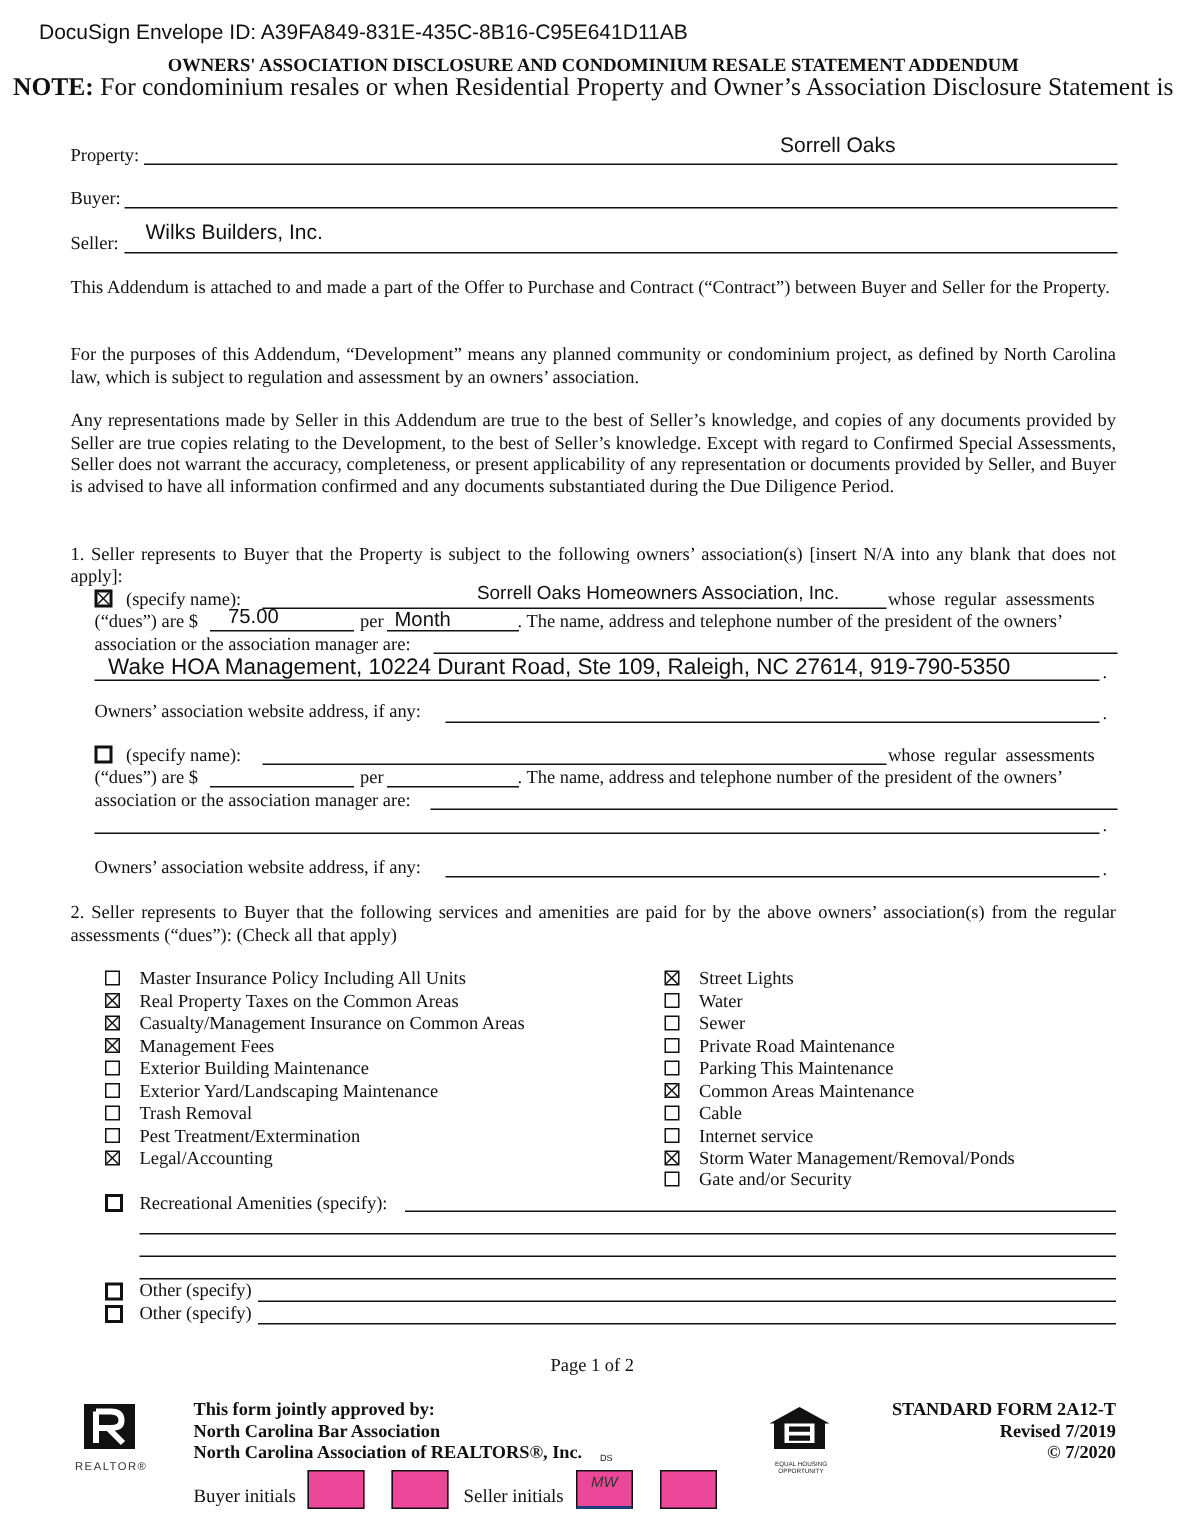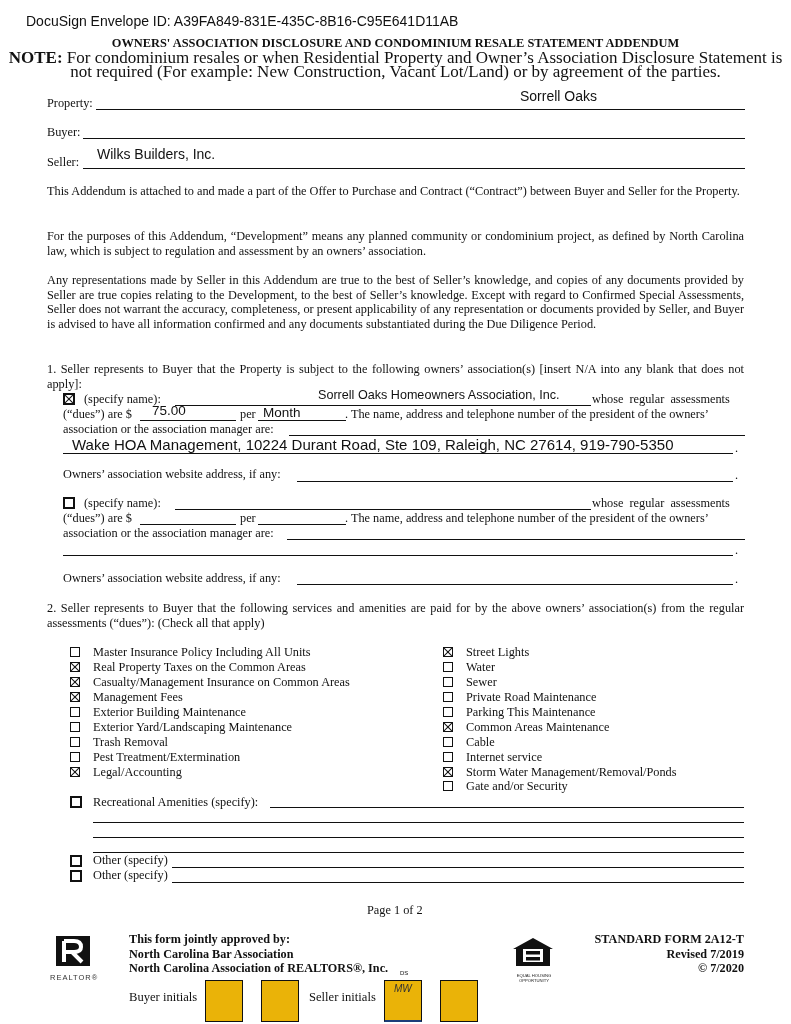--- a/index.html
+++ b/index.html
@@ -13,31 +13,30 @@
   .uline { position: absolute; border-bottom: 1px solid #111; height: 0; }
   .fill { font-family: "Liberation Sans", sans-serif; color: #111; }
   .para { left: 47px; width: 697px; text-align: justify; font-size: 12.3px; line-height: 14.6px; }
   .cb { position: absolute; width: 10px; height: 10px; border: 1.6px solid #111; box-sizing: border-box; background: #fff; }
   .cb.checked::before, .cb.checked::after { content: ""; position: absolute; left: 50%; top: 50%; width: 1.2px; height: 11px; background: #111; }
   .cb.checked::before { transform: translate(-50%,-50%) rotate(45deg); }
   .cb.checked::after { transform: translate(-50%,-50%) rotate(-45deg); }
   .cb.big { width: 12px; height: 12px; border-width: 2px; }
   .item { position: absolute; font-size: 12.3px; white-space: nowrap; }
   .footer-bold { font-weight: bold; font-size: 12.2px; line-height: 14.6px; }
-  .initbox { position: absolute; width: 38px; height: 42px; border: 1.5px solid #111; box-sizing: border-box; background: #eab308; }
+  .initbox { position: absolute; width: 38px; height: 26px; border: 1.5px solid #111; box-sizing: border-box; background: #ec4899; }
 </style>
 </head>
 <body>
 
 <div class="abs envelope">DocuSign Envelope ID: A39FA849-831E-435C-8B16-C95E641D11AB</div>
 
 <div class="abs title">OWNERS' ASSOCIATION DISCLOSURE AND CONDOMINIUM RESALE STATEMENT ADDENDUM</div>
 <div class="abs note">
   <div><b>NOTE:</b><span> For condominium resales or when Residential Property and Owner’s Association Disclosure Statement is</span></div>
-  <div>not required (For example: New Construction, Vacant Lot/Land) or by agreement of the parties.</div>
 </div>
 
 <div class="abs lbl" style="left:47px;top:96px;">Property:</div>
 <div class="uline" style="left:96px;top:109px;width:649px;"></div>
 <div class="abs fill" style="left:520px;top:88px;font-size:14px;">Sorrell Oaks</div>
 
 <div class="abs lbl" style="left:47px;top:125px;">Buyer:</div>
 <div class="uline" style="left:83px;top:138px;width:662px;"></div>
 
 <div class="abs lbl" style="left:47px;top:155px;">Seller:</div>

